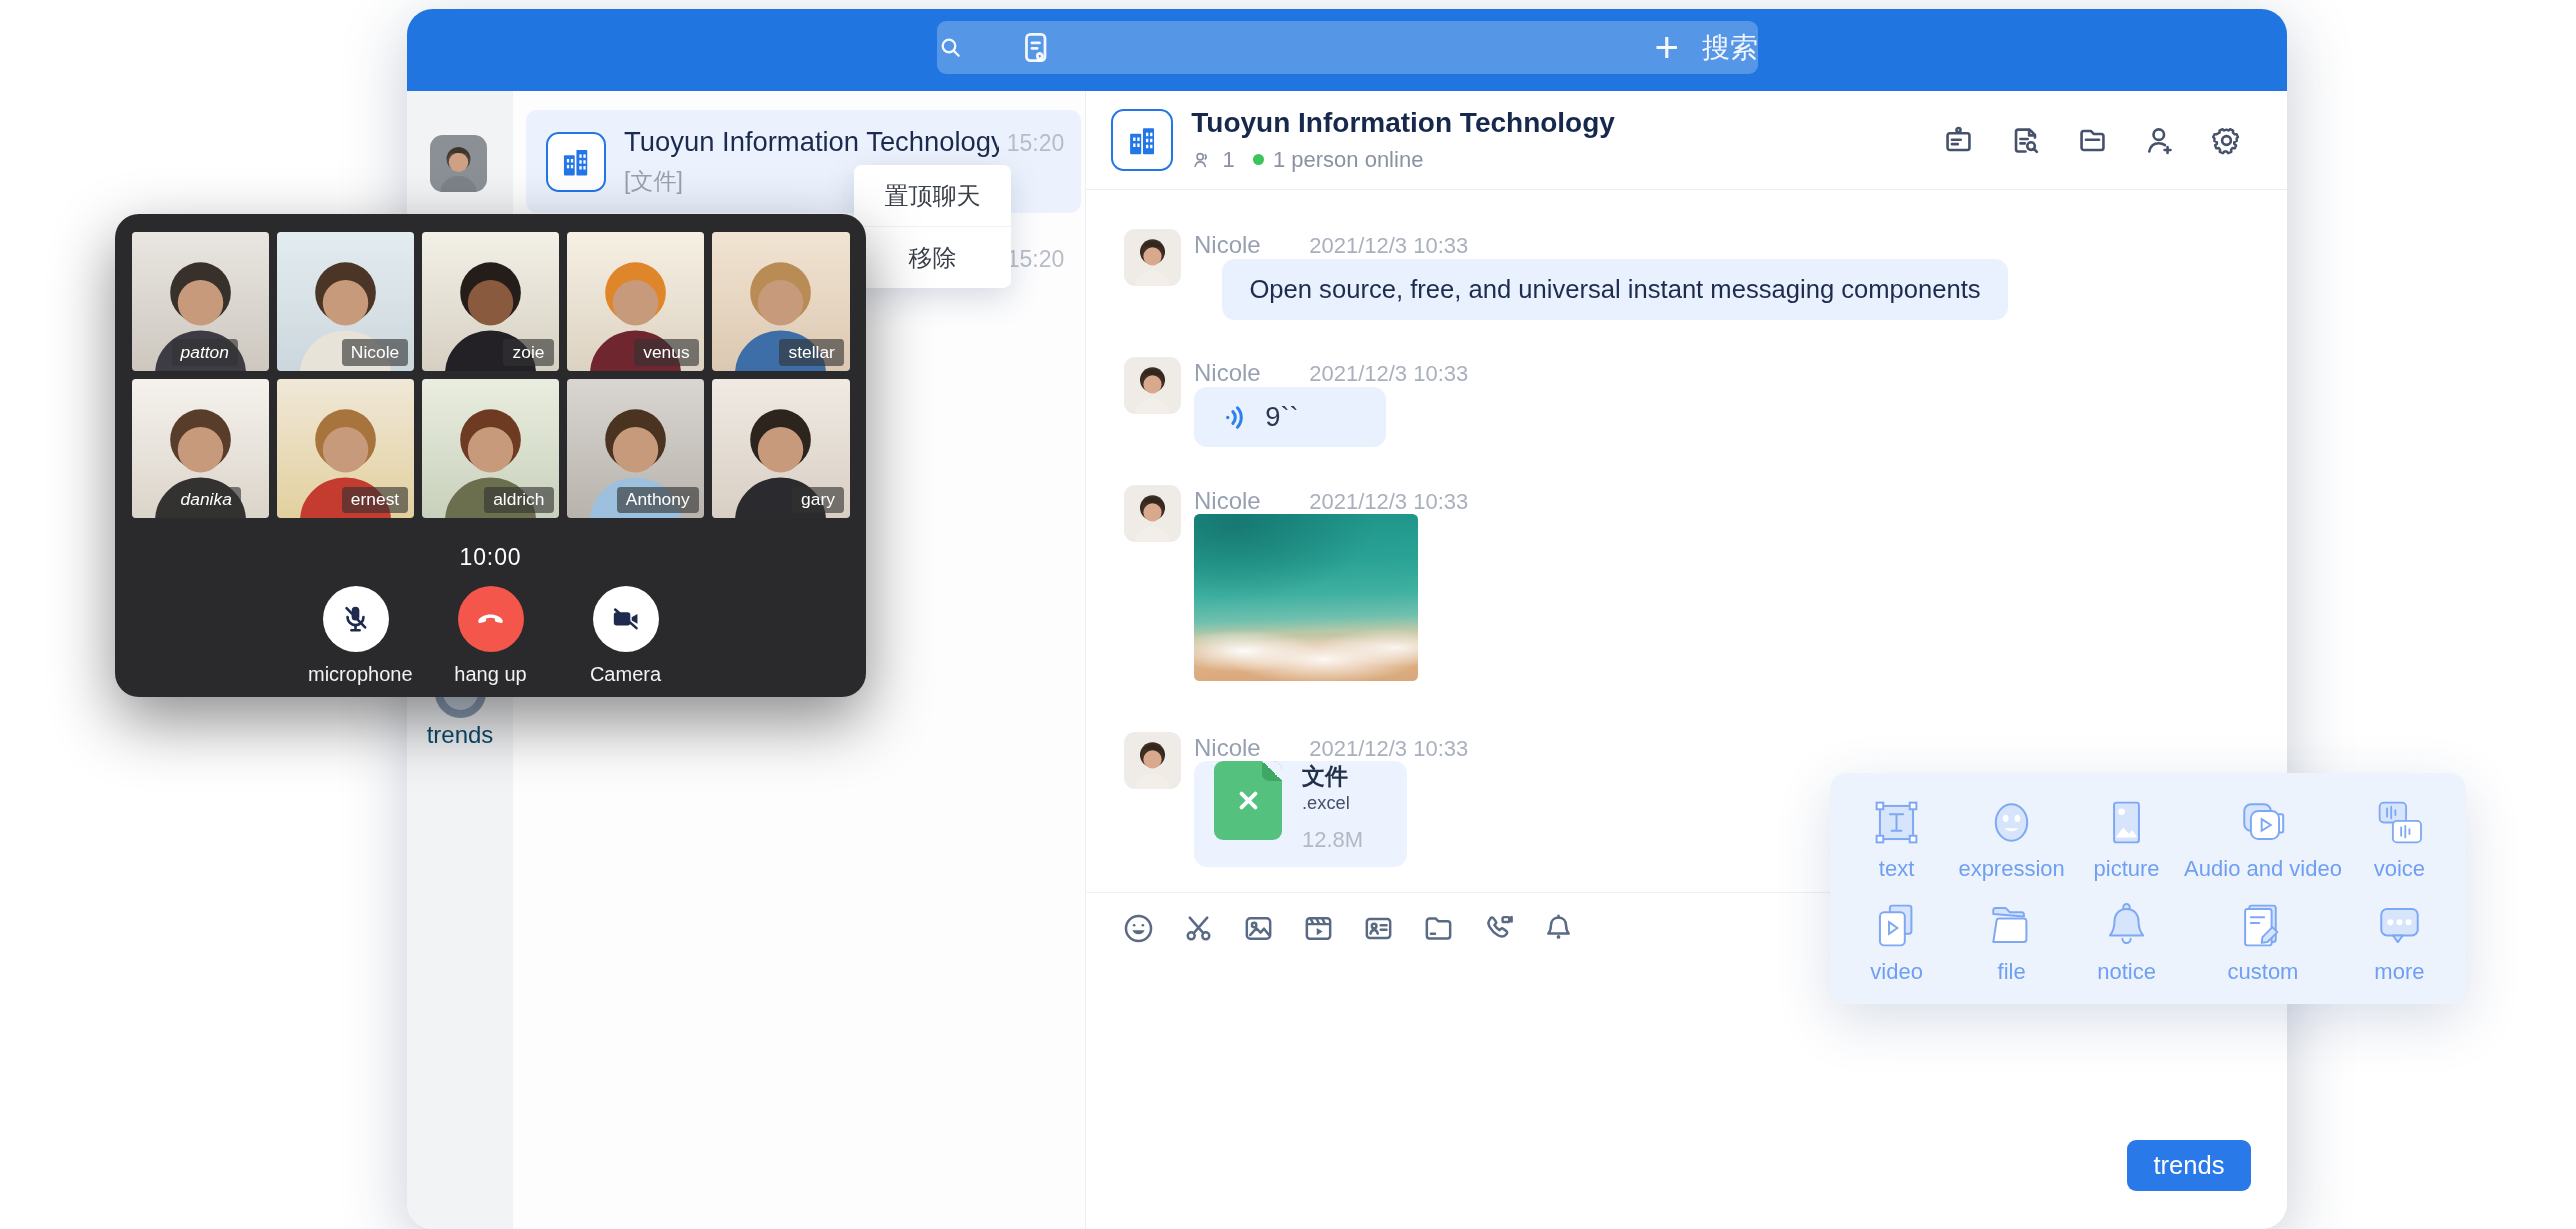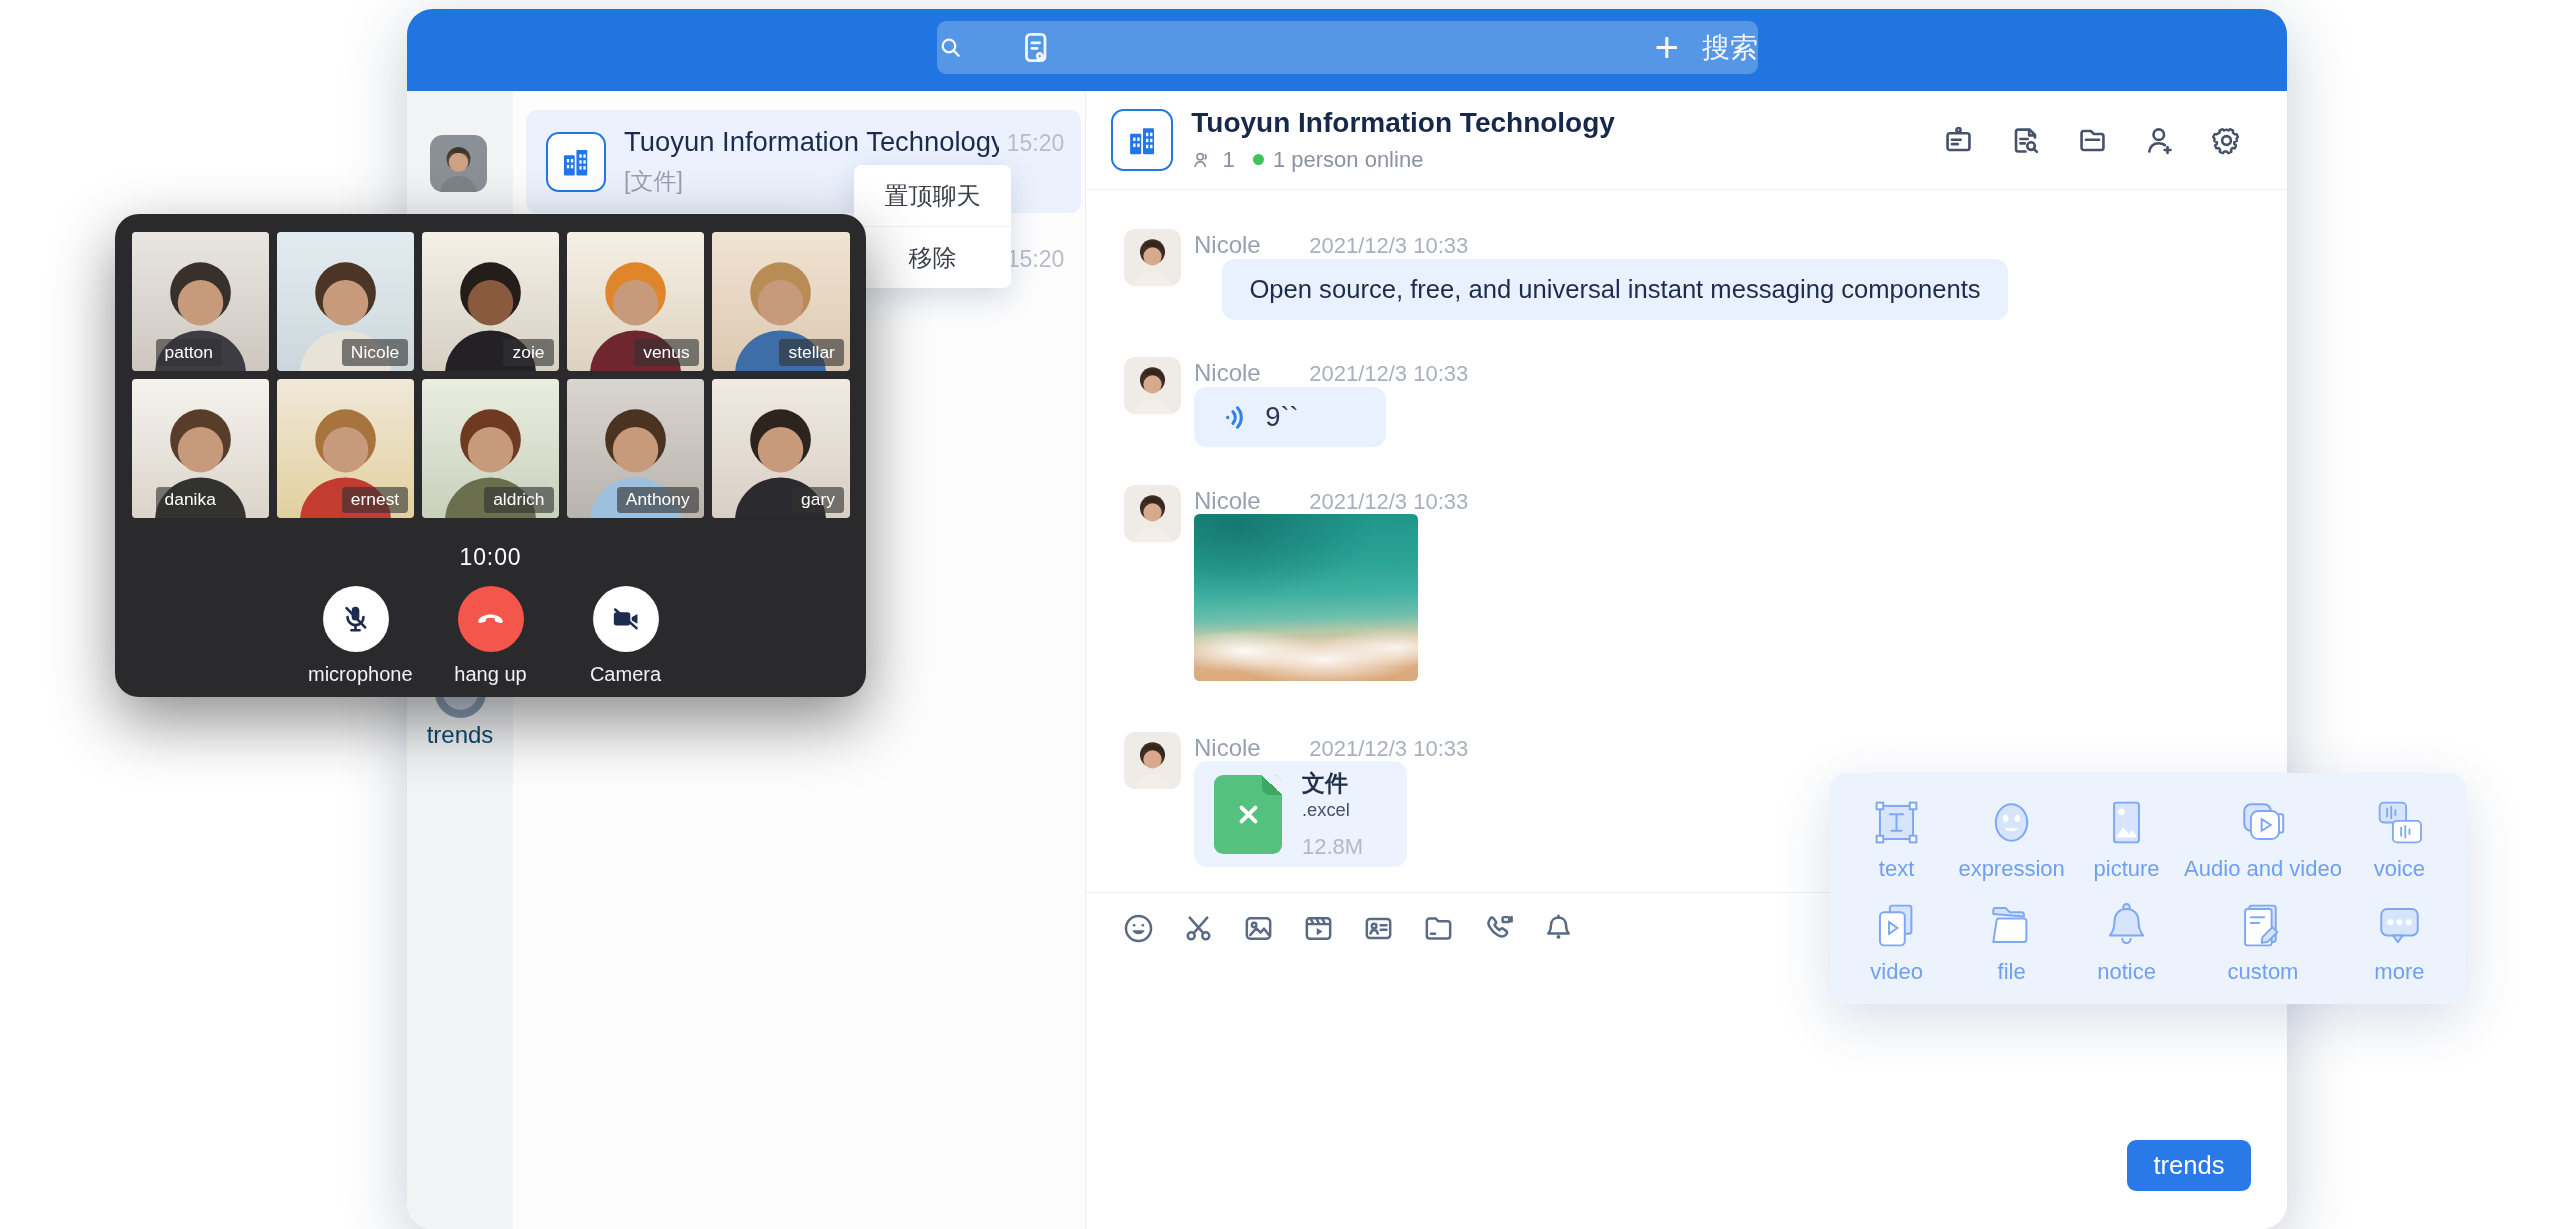--- a/index.html
+++ b/index.html
@@ -60,21 +60,21 @@
   .bubble { position:absolute; left:70px; top:30px; background:#e9f1fe; border-radius:12.8px; color:#1d2c4d; }
   .bubble.text { height:61px; display:flex; align-items:center; padding:0 27.4px; font-size:25.6px; white-space:nowrap;margin-left:28px; }
   .bubble.voice { width:192px; height:60px; display:flex; align-items:center; gap:14.6px; padding:0 25.6px; font-size:27.4px; color:#2b3750; }
   .img-msg { position:absolute; left:70px; top:29px; width:224px; height:167px; border-radius:5.5px;
     background:
       radial-gradient(110px 31px at 22% 82%, rgba(255,255,255,.95), rgba(255,255,255,0) 68%),
       radial-gradient(137px 35px at 58% 87%, rgba(255,255,255,.92), rgba(255,255,255,0) 70%),
       radial-gradient(110px 27.4px at 90% 80%, rgba(255,255,255,.85), rgba(255,255,255,0) 70%),
       radial-gradient(201px 110px at 18% 6%, rgba(13,95,92,.55), rgba(13,95,92,0) 70%),
       linear-gradient(178deg, #1f948a 0%, #2aa395 30%, #3fb0a1 48%, #6fc0ae 62%, #b9c9a8 70%, #d8b890 78%, #ddad80 90%, #d7a87c 100%); }
-  .file-card { position:absolute; left:70px; top:29px; width:213px; height:106px; background:#ecf3fe; border-radius:12.8px; display:flex; align-items:center; padding:16px 20px; gap:20px; }
+  .file-card { position:absolute; left:70px; top:29px; width:213px; height:106px; background:#ecf3fe; border-radius:12.8px; display:flex; align-items:flex-start; padding:0 20px; gap:20px; }
   .xls-icon { width:68px; height:79px; background:#55c17e; border-radius:9.1px; position:relative; display:flex; align-items:center; justify-content:center; }
   .xls-icon::before { content:""; position:absolute; right:0; top:0; width:20px; height:20px;
     background:linear-gradient(225deg, #ecf3fe 50%, #3da763 50%); border-radius:0 9.1px 0 7.3px; }
   .file-lines { flex:1; }
   .file-name { font-size:23px; color:#23304a; font-weight:600; }
   .file-ext { font-size:18.3px; color:#46506a; font-weight:400; }
   .file-size { font-size:22px; color:#b2b8c4; margin-top:12.8px; }
 
   .inputzone { position:absolute; left:0; right:0; bottom:0; height:337px; border-top:1.8px solid #eef0f4; }
   .toolbar { position:absolute; left:35px; top:18.3px; display:flex; gap:25px; }
@@ -89,21 +89,21 @@
   .ctx-item + .ctx-item { border-top:0.9px solid #f1f2f5; }
 
   
   .call { position:absolute; left:115px; top:214px; width:751px; height:483px; background:#2a2a2c; border-radius:24px;
     box-shadow:0 24px 64px rgba(0,0,0,.45); z-index:40; padding:18.3px 16.5px 0 16.5px; }
   .tiles { display:grid; grid-template-columns:repeat(5,1fr); grid-auto-rows:139px; gap:8.2px; }
   .tile { position:relative; border-radius:3.7px; overflow:hidden; background:linear-gradient(180deg, var(--bgA), var(--bgB)); }
   .tile svg { position:absolute; left:0; bottom:0; width:100%; height:100%; }
   .p-hair { fill:var(--hair); } .p-head { fill:var(--skin,#c79a7c); } .p-body { fill:var(--shirt); }
   .tag { position:absolute; right:5.5px; bottom:5.5px; background:rgba(50,50,50,.62); color:#fff; font-size:17.4px; padding:2.7px 9.1px; border-radius:3.7px; }
-  .tile.tag-left .tag { right:auto; left:24px; }
+  .tile.tag-left .tag { right:auto; left:40px;font-style:italic; }
   .tile:nth-child(1){ --bgA:#e9e6e1; --bgB:#cdc7bf; --hair:#38302a; --shirt:#3d3b44; }
   .tile:nth-child(2){ --bgA:#e3ecf0; --bgB:#ccd7dd; --hair:#4a3526; --shirt:#e8e3d8; }
   .tile:nth-child(3){ --bgA:#f3f0e7; --bgB:#d6d0c2; --hair:#241d1a; --shirt:#232125; --skin:#8a5a3e; }
   .tile:nth-child(4){ --bgA:#f6f0e4; --bgB:#dcd2c1; --hair:#e0862a; --shirt:#70262f; }
   .tile:nth-child(5){ --bgA:#f1e4d2; --bgB:#dcc8b2; --hair:#b98c56; --shirt:#3e6ea8; }
   .tile:nth-child(6){ --bgA:#f5f2ed; --bgB:#dbd4ca; --hair:#593d2b; --shirt:#343230; }
   .tile:nth-child(7){ --bgA:#f0e8d8; --bgB:#e2d09e; --hair:#a8743d; --shirt:#c43b30; }
   .tile:nth-child(8){ --bgA:#eaeddf; --bgB:#c8d1bc; --hair:#6e3b22; --shirt:#6b6f4e; }
   .tile:nth-child(9){ --bgA:#d9d5d0; --bgB:#b8b3ad; --hair:#4a3320; --shirt:#9cc0dd; }
   .tile:nth-child(10){ --bgA:#f0eae3; --bgB:#d8cfc4; --hair:#2d241e; --shirt:#2b2a2e; }

